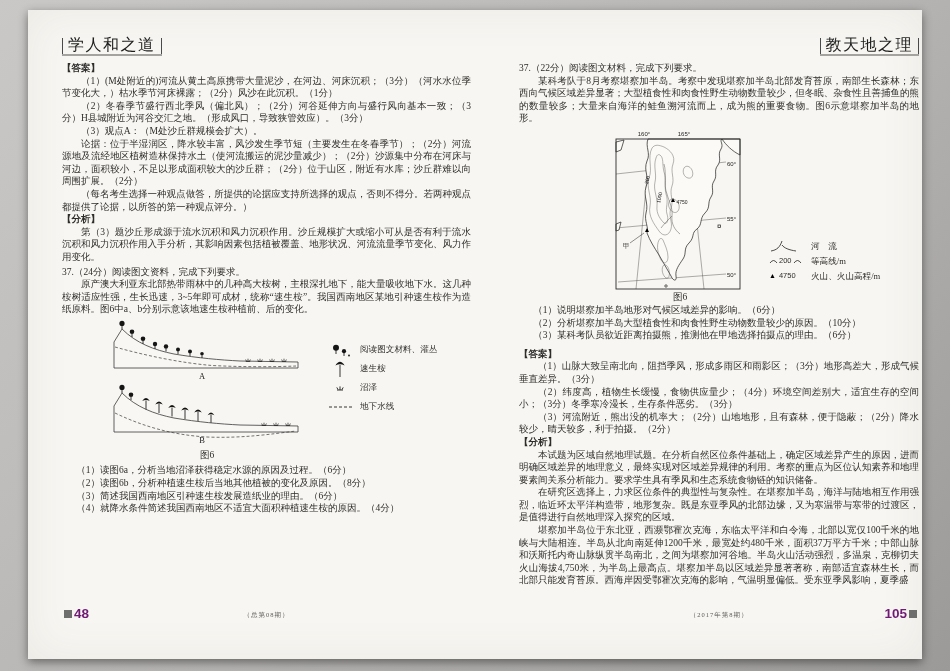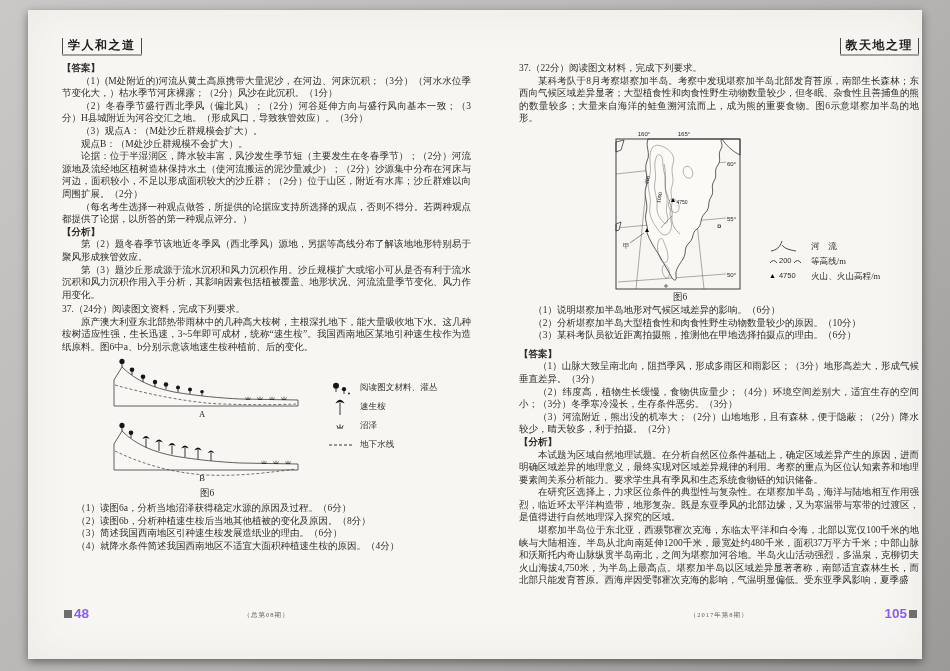--- a/index.html
+++ b/index.html
@@ -16,22 +16,22 @@
   }
   .page{
     position:absolute;top:28px;color:#2f2d2b;
     font-size:9.5px;line-height:12.6px;text-align:justify;
   }
   .page-left{left:34px;width:409px;}
   .page-right{left:491px;width:400px;}
   .tagrow{height:24px;}
   .tagrow.right{text-align:right;}
   .tag{
-    display:inline-block;font-family:"Liberation Sans",sans-serif;font-weight:bold;
-    font-size:12px;letter-spacing:1.5px;color:#1d1d1d;padding:1px 5px 2px;
+    display:inline-block;font-family:"Liberation Sans",sans-serif;font-weight:normal;
+    font-size:16px;letter-spacing:1.5px;color:#1d1d1d;padding:1px 5px 2px;
     border-left:1.5px solid #4a4a4a;border-right:1.5px solid #4a4a4a;
     box-shadow:0 2px 0 #a4a3a0;
   }
   p.b{font-weight:bold;}
   .i2{text-indent:2em;}
   .i15{text-indent:1.5em;}
   .q-title{margin-top:2px;}
   
   .figwrap{margin:4px 0 3px 40px;}
   .figrow{display:flex;align-items:flex-start;}
@@ -69,21 +69,21 @@
   .ml-item svg path{fill:none;stroke:#1f1f1f;stroke-width:0.8;}
   .ml-item .num{font-size:7.5px;font-family:"Liberation Sans",sans-serif;margin:0 1px;}
   .ml-item .tri{font-size:7px;line-height:7px;margin-right:2px;color:#000;}
   .mapcap{position:absolute;left:95px;top:163px;width:132px;text-align:center;font-size:9.5px;}
   
   .footer{position:absolute;top:596px;height:20px;}
   .footer-left{left:34px;width:409px;}
   .footer-right{left:491px;width:400px;}
   .pageno{
     position:absolute;top:0;font-family:"Liberation Sans",sans-serif;
-    font-weight:bold;font-size:13.5px;color:#8b5cf6;
+    font-weight:bold;font-size:13.5px;color:#701a75;
   }
   .pageno .sq{display:inline-block;width:8px;height:8px;background:#6e6e6c;margin:0 2px;}
   .footer-left .pageno{left:0;}
   .footer-right .pageno{right:0;}
   .issue{
     position:absolute;left:0;right:0;top:5px;text-align:center;
     font-size:6.5px;color:#5c5a56;letter-spacing:1px;
   }
 </style>
 </head>
@@ -93,26 +93,24 @@
 
   <div class="page page-left">
     <div class="tagrow">
       <span class="tag">学人和之道</span>
     </div>
 
     <p class="b">【答案】</p>
     <p class="i2">（1）(M处附近的)河流从黄土高原携带大量泥沙，在河边、河床沉积；（3分）（河水水位季节变化大，）枯水季节河床裸露；（2分）风沙在此沉积。（1分）</p>
     <p class="i2">（2）冬春季节盛行西北季风（偏北风）；（2分）河谷延伸方向与盛行风向基本一致；（3分）H县城附近为河谷交汇之地。（形成风口，导致狭管效应）。（3分）</p>
     <p class="i2">（3）观点A：（M处沙丘群规模会扩大）。</p>
-    <p class="i2">观点B：（M处沙丘群规模不会扩大）。</p>
     <p class="i2">论据：位于半湿润区，降水较丰富，风沙发生季节短（主要发生在冬春季节）；（2分）河流源地及流经地区植树造林保持水土（使河流搬运的泥沙量减少）；（2分）沙源集中分布在河床与河边，面积较小，不足以形成面积较大的沙丘群；（2分）位于山区，附近有水库；沙丘群难以向周围扩展。（2分）</p>
     <p class="i2">（每名考生选择一种观点做答，所提供的论据应支持所选择的观点，否则不得分。若两种观点都提供了论据，以所答的第一种观点评分。）</p>
 
     <p class="b">【分析】</p>
-    <p class="i2">第（2）题冬春季节该地近冬季风（西北季风）源地，另据等高线分布了解该地地形特别易于聚风形成狭管效应。</p>
     <p class="i2">第（3）题沙丘形成源于流水沉积和风力沉积作用。沙丘规模扩大或缩小可从是否有利于流水沉积和风力沉积作用入手分析，其影响因素包括植被覆盖、地形状况、河流流量季节变化、风力作用变化。</p>
 
     <p class="q-title">37.（24分）阅读图文资料，完成下列要求。</p>
     <p class="i2">原产澳大利亚东北部热带雨林中的几种高大桉树，主根深扎地下，能大量吸收地下水。这几种桉树适应性强，生长迅速，3~5年即可成材，统称“速生桉”。我国西南地区某地引种速生桉作为造纸原料。图6中a、b分别示意该地速生桉种植前、后的变化。</p>
 
     <div class="figwrap">
       <div class="figrow">
         <svg class="figAB" width="210" height="128" viewBox="0 0 210 128">
 
           <g>

